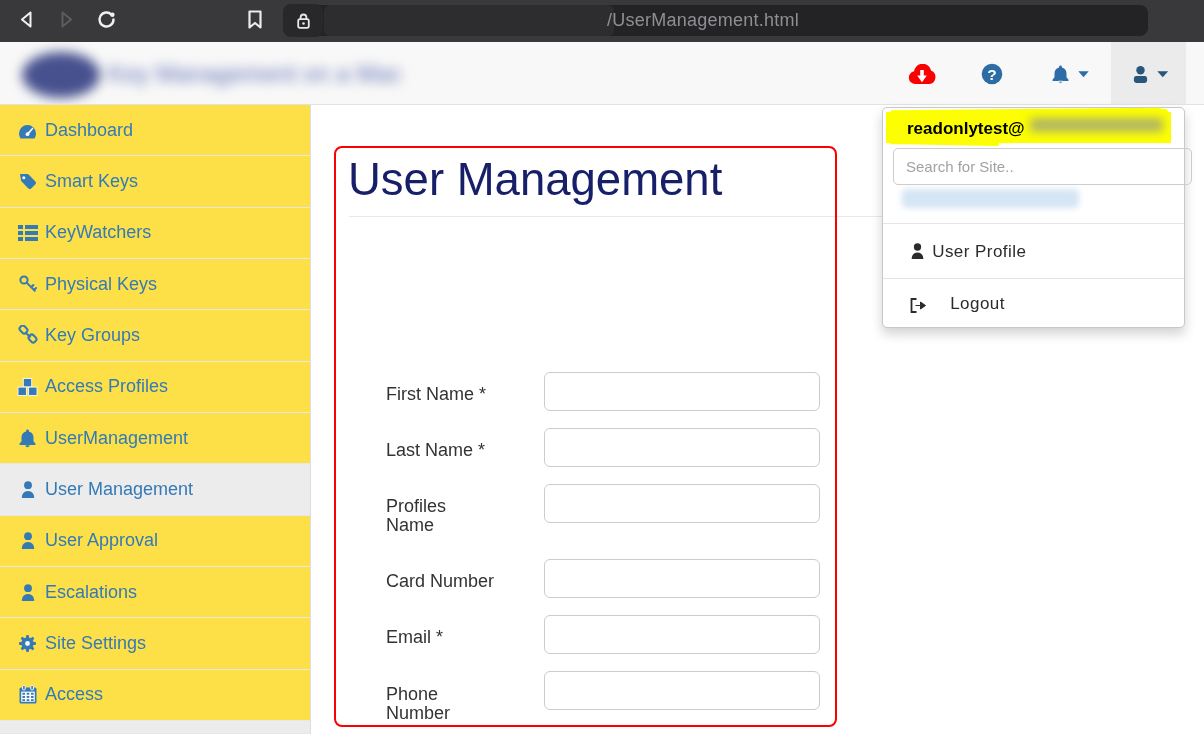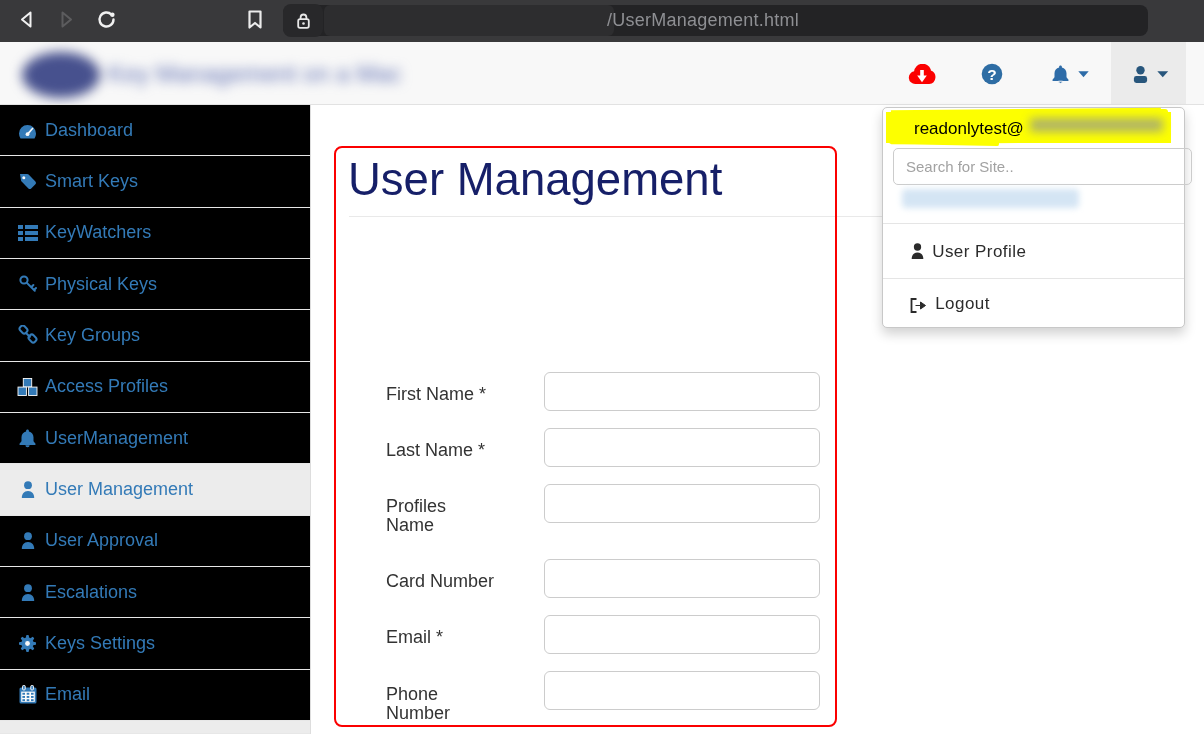--- a/index.html
+++ b/index.html
@@ -12,39 +12,39 @@
   #redact1 { position:absolute; left:41px; top:0px; width:290px; height:31px; background:#2d2d2f; border-radius:6px; }
   #urltext { position:absolute; left:324px; top:0; height:31px; line-height:31px; font-size:18px; color:#8e8f93; letter-spacing:0.25px;}
   
   #header { position:absolute; left:0; top:42px; width:1204px; height:63px; background:#f8f8f8; border-bottom:1px solid #e2e2e2; overflow:hidden; }
   #logoblur { position:absolute; left:6px; top:2px; width:420px; height:60px; overflow:hidden; filter:blur(6px); }
   #logoell { position:absolute; left:16px; top:8px; width:78px; height:46px; background:#47518e; border-radius:50%; }
   #logotxt { position:absolute; left:102px; top:16px; font-size:24px; color:#6272b4; white-space:nowrap; }
   #userbtn { position:absolute; left:1111px; top:0px; width:75px; height:63px; background:#ebebeb; }
   .hicon { position:absolute; top:0; height:63px; display:flex; align-items:center; justify-content:center; }
   
-  #sidebar { position:absolute; left:0; top:105px; width:311px; height:629px; background:#000000; border-right:1px solid #ddd; }
+  #sidebar { position:absolute; left:0; top:105px; width:311px; height:629px; background:#fde047; border-right:1px solid #ddd; }
   .srow { position:relative; height:51.33px; border-bottom:1px solid #e7e7e7; color:#337ab7; font-size:18px; }
   .srow.active { background:#ececec; }
   .srow .ic { position:absolute; left:17px; top:0; width:21px; height:100%; display:flex; align-items:center; justify-content:center; }
   .srow .tx { position:absolute; left:45px; top:0; height:100%; display:flex; align-items:center; white-space:nowrap; }
   
   #main { position:absolute; left:312px; top:105px; width:892px; height:629px; background:#fff; }
   #h1line { position:absolute; left:37px; top:110.5px; width:825px; height:1px; background:#e9e9e9; }
   #redbox { position:absolute; left:22px; top:40.5px; width:503px; height:581.5px; border:2px solid #fb0000; border-radius:8px; }
   #h1 { position:absolute; left:36px; top:51.8px; font-size:45.5px; color:#161f68; line-height:1; letter-spacing:0px; }
   #h2 { position:absolute; left:55px; top:221.5px; font-size:29.5px; color:#333; line-height:1; }
   .flabel { position:absolute; left:74px; width:112px; font-size:18px; color:#333; line-height:19.6px; }
   .finput { position:absolute; left:232px; width:276px; height:39px; border:1px solid #ccc; border-radius:6px; background:#fff; }
   
   #dd { position:absolute; left:882px; top:107px; width:303px; height:221px; background:#fff; border:1px solid #c8c8c8; border-radius:5px; box-shadow:0 6px 12px rgba(0,0,0,0.18); }
   #hl { position:absolute; left:3px; top:4px; width:285px; height:31px; background:#fdff00; }
   #hl2 { position:absolute; left:8px; top:1px; width:270px; height:34px; background:#fdff00; transform:rotate(-0.5deg); }
   #hlsm { position:absolute; left:147px; top:10px; width:133px; height:14px; background:#a3a878; filter:blur(5px); opacity:0.85; }
-  #hltext { position:absolute; left:31px; top:11px; width:260px; font-size:17px; font-weight:normal; color:#000; }
+  #hltext { position:absolute; left:24px; top:11px; width:260px; font-size:17px; font-weight:bold; color:#000; }
   #ddsearch { position:absolute; left:10px; top:40px; width:299px; height:37px; border:1px solid #ccc; border-radius:5px; color:#a2a2a2; font-size:15px; line-height:35px; padding-left:12px; }
   #bluebar { position:absolute; left:19px; top:81px; width:177px; height:19px; background:#d4e5f4; border-radius:4px; filter:blur(3px); }
   .dddiv { position:absolute; left:0; width:301px; height:1px; background:#e5e5e5; }
   .ddrow { position:absolute; left:0; width:301px; font-size:17px; color:#2b2b2b; letter-spacing:0.45px; }
 </style>
 </head>
 <body>
 
 <div id="bbar">
   <svg class="abs" style="left:17px;top:10px" width="19" height="19" viewBox="0 0 19 19">
@@ -221,21 +221,21 @@
             <g>
               <rect x="8.05" y="1" width="2.9" height="17" rx="1"></rect>
               <rect x="8.05" y="1" width="2.9" height="17" rx="1" transform="rotate(45 9.5 9.5)"></rect>
               <rect x="8.05" y="1" width="2.9" height="17" rx="1" transform="rotate(90 9.5 9.5)"></rect>
               <rect x="8.05" y="1" width="2.9" height="17" rx="1" transform="rotate(135 9.5 9.5)"></rect>
             </g>
           </g>
           <circle cx="9.5" cy="9.5" r="2.4" fill="#f9f9f9"></circle>
         </svg>
       </span>
-      <span class="tx">Keys Settings</span>
+      <span class="tx">Site Settings</span>
     </div>
   <div class="srow">
       <span class="ic">
         <svg width="18" height="19" viewBox="0 0 18 19">
           <rect x="0.5" y="2.5" width="17" height="16" rx="1.5" fill="#337ab7"></rect>
           <rect x="3.6" y="0.5" width="2.6" height="4.4" rx="0.8" fill="#337ab7" stroke="#fbfbfb" stroke-width="1"></rect>
           <rect x="11.8" y="0.5" width="2.6" height="4.4" rx="0.8" fill="#337ab7" stroke="#fbfbfb" stroke-width="1"></rect>
           <rect x="2.2" y="6.6" width="13.6" height="10.2" fill="#fbfbfb"></rect>
           <g fill="#337ab7">
             <rect x="3.4" y="7.8" width="2.6" height="1.9"></rect>
@@ -243,21 +243,21 @@
             <rect x="12" y="7.8" width="2.6" height="1.9"></rect>
             <rect x="3.4" y="11" width="2.6" height="1.9"></rect>
             <rect x="7.7" y="11" width="2.6" height="1.9"></rect>
             <rect x="12" y="11" width="2.6" height="1.9"></rect>
             <rect x="3.4" y="14.2" width="2.6" height="1.9"></rect>
             <rect x="7.7" y="14.2" width="2.6" height="1.9"></rect>
             <rect x="12" y="14.2" width="2.6" height="1.9"></rect>
           </g>
         </svg>
       </span>
-      <span class="tx">Email</span>
+      <span class="tx">Access</span>
     </div>
   <div class="srow" style="background:#ececec;height:13px"></div>
 </div>
 
 <div id="main">
   <div id="h1line"></div>
   <div id="redbox"></div>
   <div id="h1">User Management</div>
   <div class="flabel" style="top:279.5px">First Name&nbsp;*</div>
   <div class="finput" style="top:267px"></div>
@@ -289,15 +289,15 @@
         <path d="M1.8 17 c0-4 2.2-6.9 6.2-6.9 s6.2 2.9 6.2 6.9 z" fill="#2b2b2b"></path>
       </svg>
     <span style="margin-left:2px">User Profile</span>
   </div>
   <div class="dddiv" style="top:170px"></div>
   <div class="ddrow" style="top:185.5px;left:27px">
     <svg style="vertical-align:-4.5px" width="16" height="15" viewBox="0 0 16 15">
         <path d="M6.5 1 H1.5 V14 H6.5" fill="none" stroke="#2b2b2b" stroke-width="1.8"></path>
         <path d="M5.5 7.5 h5 V4 l5 3.5 l-5 3.5 V7.5" fill="#2b2b2b" stroke="#2b2b2b" stroke-width="1" stroke-linejoin="round"></path>
       </svg>
-    <span style="margin-left:4px">Logout</span>
+    <span style="margin-left:19px">Logout</span>
   </div>
 </div>
 
 </body></html>

